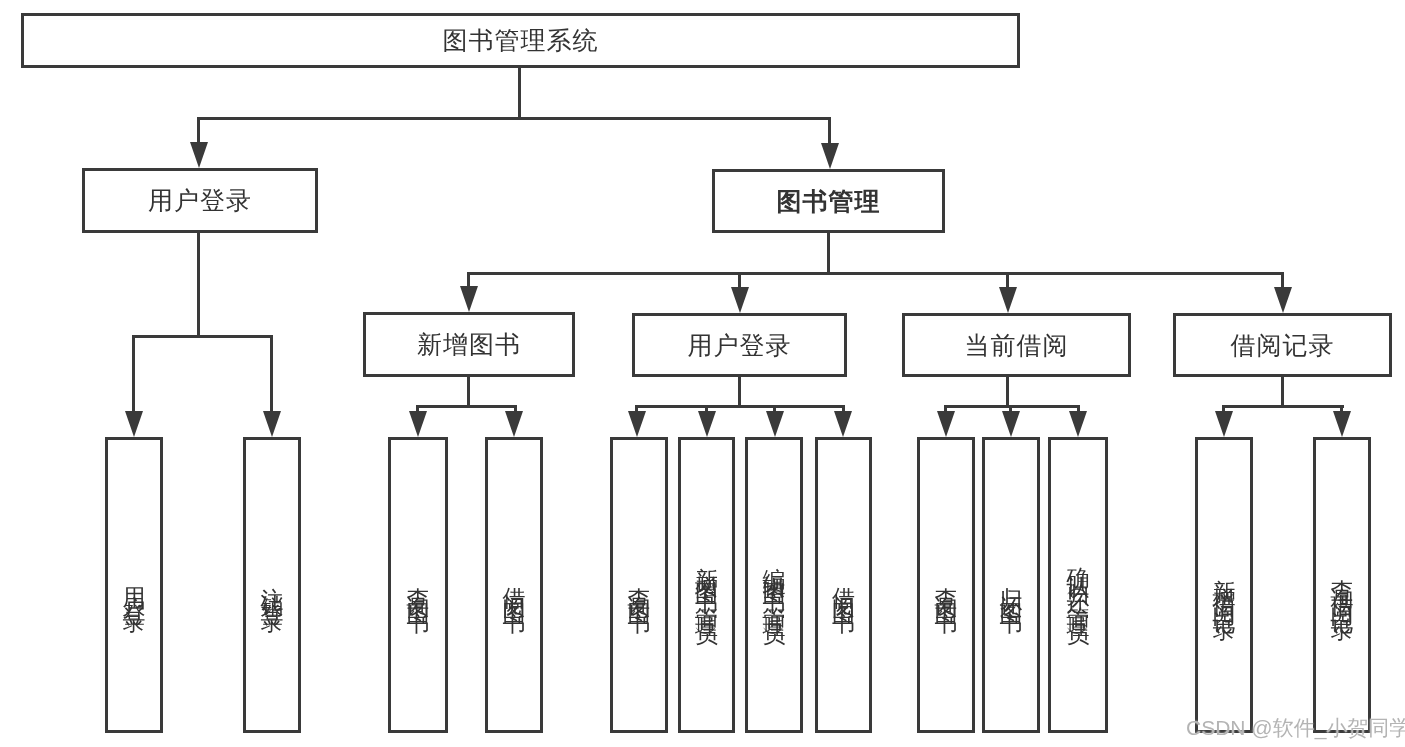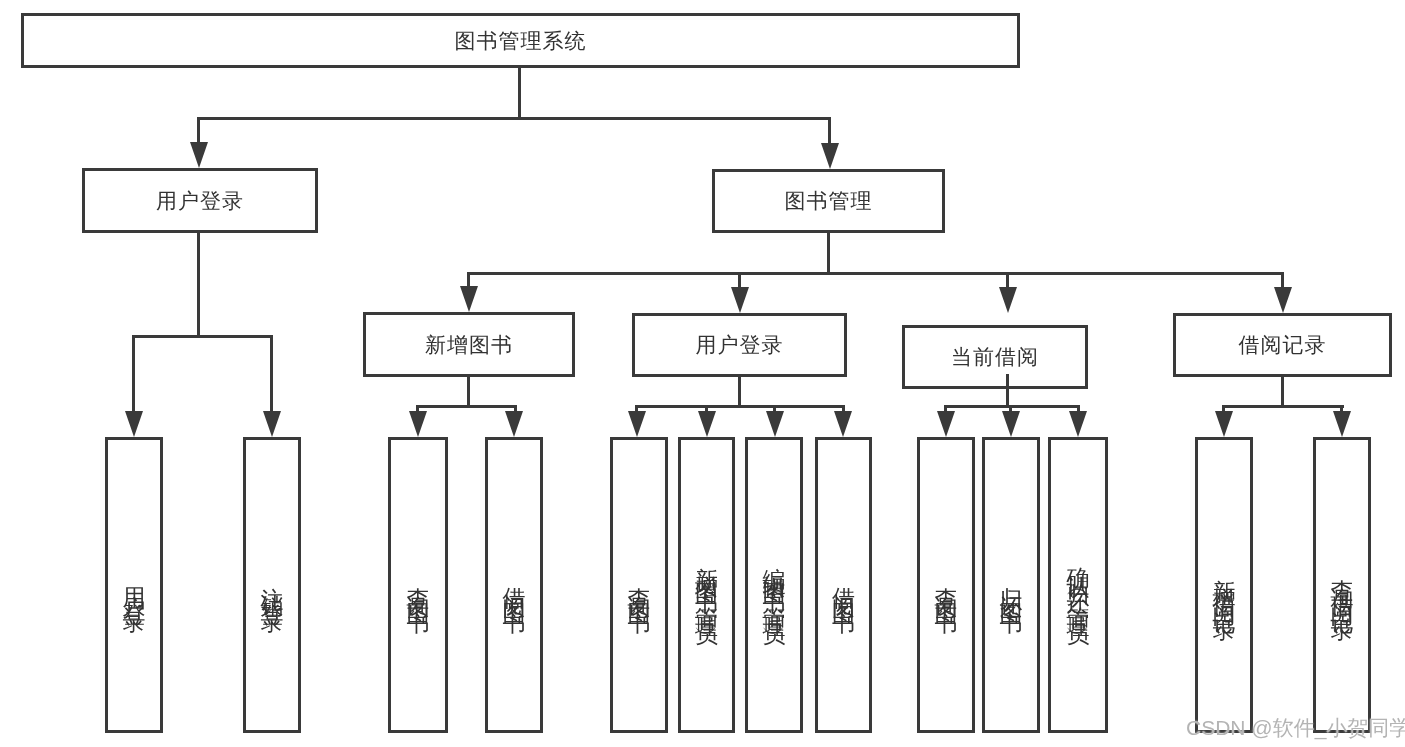--- a/index.html
+++ b/index.html
@@ -4,21 +4,21 @@
 <style>
   html,body{margin:0;padding:0;background:#ffffff;}
   .canvas{
     position:relative;width:1405px;height:747px;background:#ffffff;overflow:hidden;
     font-family:"Liberation Sans","DejaVu Sans",sans-serif;
     --line:#3a3a3a;--text:#333333;
   }
   .node{
     position:absolute;box-sizing:border-box;border:3px solid var(--line);background:#fff;
     display:flex;align-items:center;justify-content:center;
-    font-size:21px;color:var(--text);letter-spacing:1px;white-space:nowrap;text-align:right;
+    font-size:25px;color:var(--text);letter-spacing:1px;white-space:nowrap;text-align:right;
   }
   .vnode{
     position:absolute;box-sizing:border-box;border:3px solid var(--line);background:#fff;
     display:flex;align-items:center;justify-content:center;
     writing-mode:vertical-rl;text-orientation:mixed;
     font-size:23px;color:var(--text);letter-spacing:8px;line-height:1;
   }
   .vl{position:absolute;width:3px;background:var(--line);}
   .hl{position:absolute;height:3px;background:var(--line);}
   .ar{position:absolute;width:0;height:0;border-left:9px solid transparent;border-right:9px solid transparent;border-top:26px solid var(--line);}
@@ -29,27 +29,27 @@
 </style>
 </head>
 <body>
 
 <div class="canvas">
 
   <div class="node" style="left:21px;top:13px;width:999px;height:55px;">图书管理系统</div>
 
   <div class="node" style="left:82px;top:168px;width:236px;height:65px;">用户登录</div>
 
-  <div class="node" style="left:712px;top:169px;width:233px;height:64px;">图书管理</div>
+  <div class="node" style="left:712px;top:169px;width:233px;height:64px;font-weight:bold;">图书管理</div>
 
   <div class="node" style="left:363px;top:312px;width:212px;height:65px;">新增图书</div>
 
   <div class="node" style="left:632px;top:313px;width:215px;height:64px;">用户登录</div>
 
-  <div class="node" style="left:902px;top:325px;width:186px;height:64px;">当前借阅</div>
+  <div class="node" style="left:902px;top:313px;width:229px;height:64px;">当前借阅</div>
 
   <div class="node" style="left:1173px;top:313px;width:219px;height:64px;">借阅记录</div>
 
   <div class="vnode" style="left:105px;top:437px;width:58px;height:296px;">用户登录</div>
   <div class="vnode" style="left:243px;top:437px;width:58px;height:296px;">注销登录</div>
 
   <div class="vnode" style="left:388px;top:437px;width:60px;height:296px;">查询图书</div>
   <div class="vnode" style="left:485px;top:437px;width:58px;height:296px;">借阅图书</div>
 
   <div class="vnode" style="left:610px;top:437px;width:58px;height:296px;">查询图书</div>

